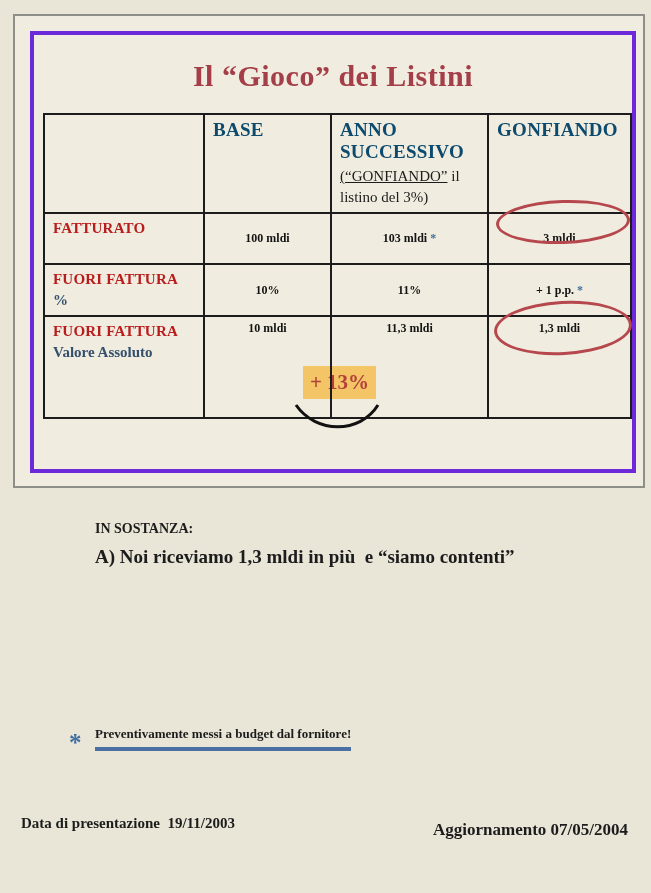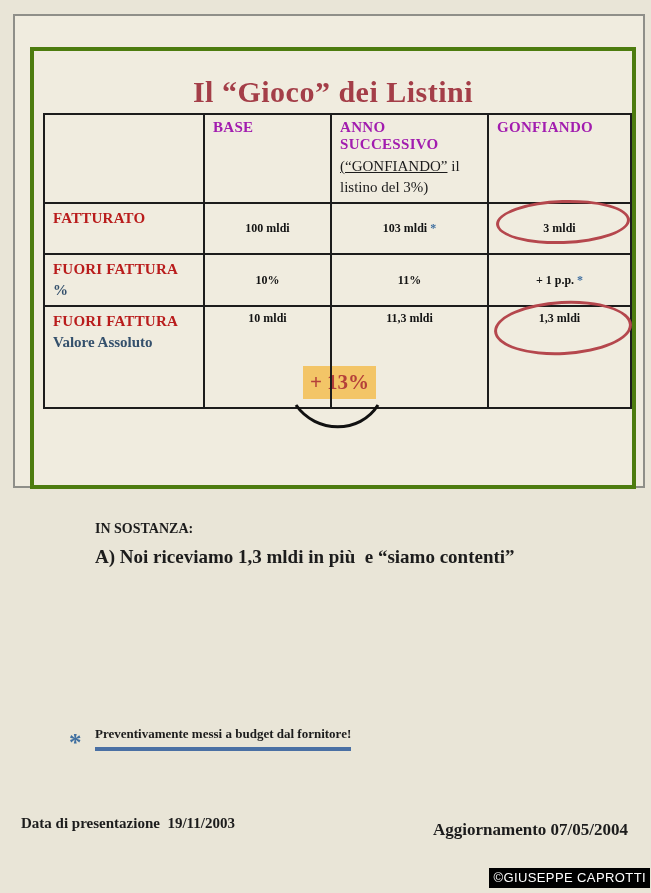--- a/index.html
+++ b/index.html
@@ -9,35 +9,35 @@
     background:#e9e5d7; overflow:hidden;
     font-family:"Liberation Serif", serif; color:#1c1c1c;
   }
   
   .slide-outer {
     position:absolute; left:13px; top:14px; width:632px; height:474px;
     border:2px solid #8f8f89; background:#f0ecdf;
   }
   .red-frame {
     position:absolute; left:15px; top:15px; width:606px; height:442px;
-    border:4px solid #4d7c0f; background:#f0ecdf;margin-top:16px;
+    border:4px solid #6d28d9; background:#f0ecdf;
   }
   .slide-title {
     position:absolute; top:24px; left:0; right:0; text-align:center;
     font-size:30px; font-weight:bold; color:#a43e48; letter-spacing:0.5px;
   }
   
   .price-table { position:absolute; left:43px; top:113px; }
   table { border-collapse:collapse; table-layout:fixed; width:587px; }
   td { border:2px solid #1c1c1c; vertical-align:top; padding:4px 8px; }
   .c0 { width:160px; } .c1 { width:127px; } .c2 { width:157px; } .c3 { width:143px; }
   .hdr-row td { height:88px; }
   .r1 td, .r2 td { height:51px; }
   .r3 td { height:102px; }
-  .hdr { color:#a21caf; font-weight:bold; font-size:15px; letter-spacing:0.3px; }
+  .hdr { color:#0c4a6e; font-weight:bold; font-size:19px; letter-spacing:0.3px; }
   .hdr-sub { color:#1c1c1c; font-weight:normal; font-size:15px; margin-top:3px; line-height:21px; }
   .u { text-decoration:underline; }
   .lbl { color:#b91c1c; font-weight:bold; font-size:15px; letter-spacing:0.2px; line-height:21px; }
   .sublbl { color:#34506c; font-weight:bold; font-size:15px; line-height:21px; }
   .val { text-align:center; font-size:12px; font-weight:bold; color:#141414; }
   .vmid { vertical-align:middle; }
   .star { color:#3f6fa0; }
   
   .hl-box {
     position:absolute; left:303px; top:366px; width:73px; height:33px;
@@ -142,15 +142,14 @@
 
   <div class="s-head">IN SOSTANZA:</div>
   <div class="s-a pre">A) Noi riceviamo 1,3 mldi in più  e “siamo contenti”</div>
 
   <div class="s-note-star">*</div>
   <div class="s-note"><span class="s-note-text">Preventivamente messi a budget dal fornitore!</span></div>
 
   <div class="f-left pre">Data di presentazione  19/11/2003</div>
   <div class="f-right">Aggiornamento 07/05/2004</div>
 
-  <div class="copyright">©GIUSEPPE CAPROTTI</div>
 
 </div>
 
 </body></html>

